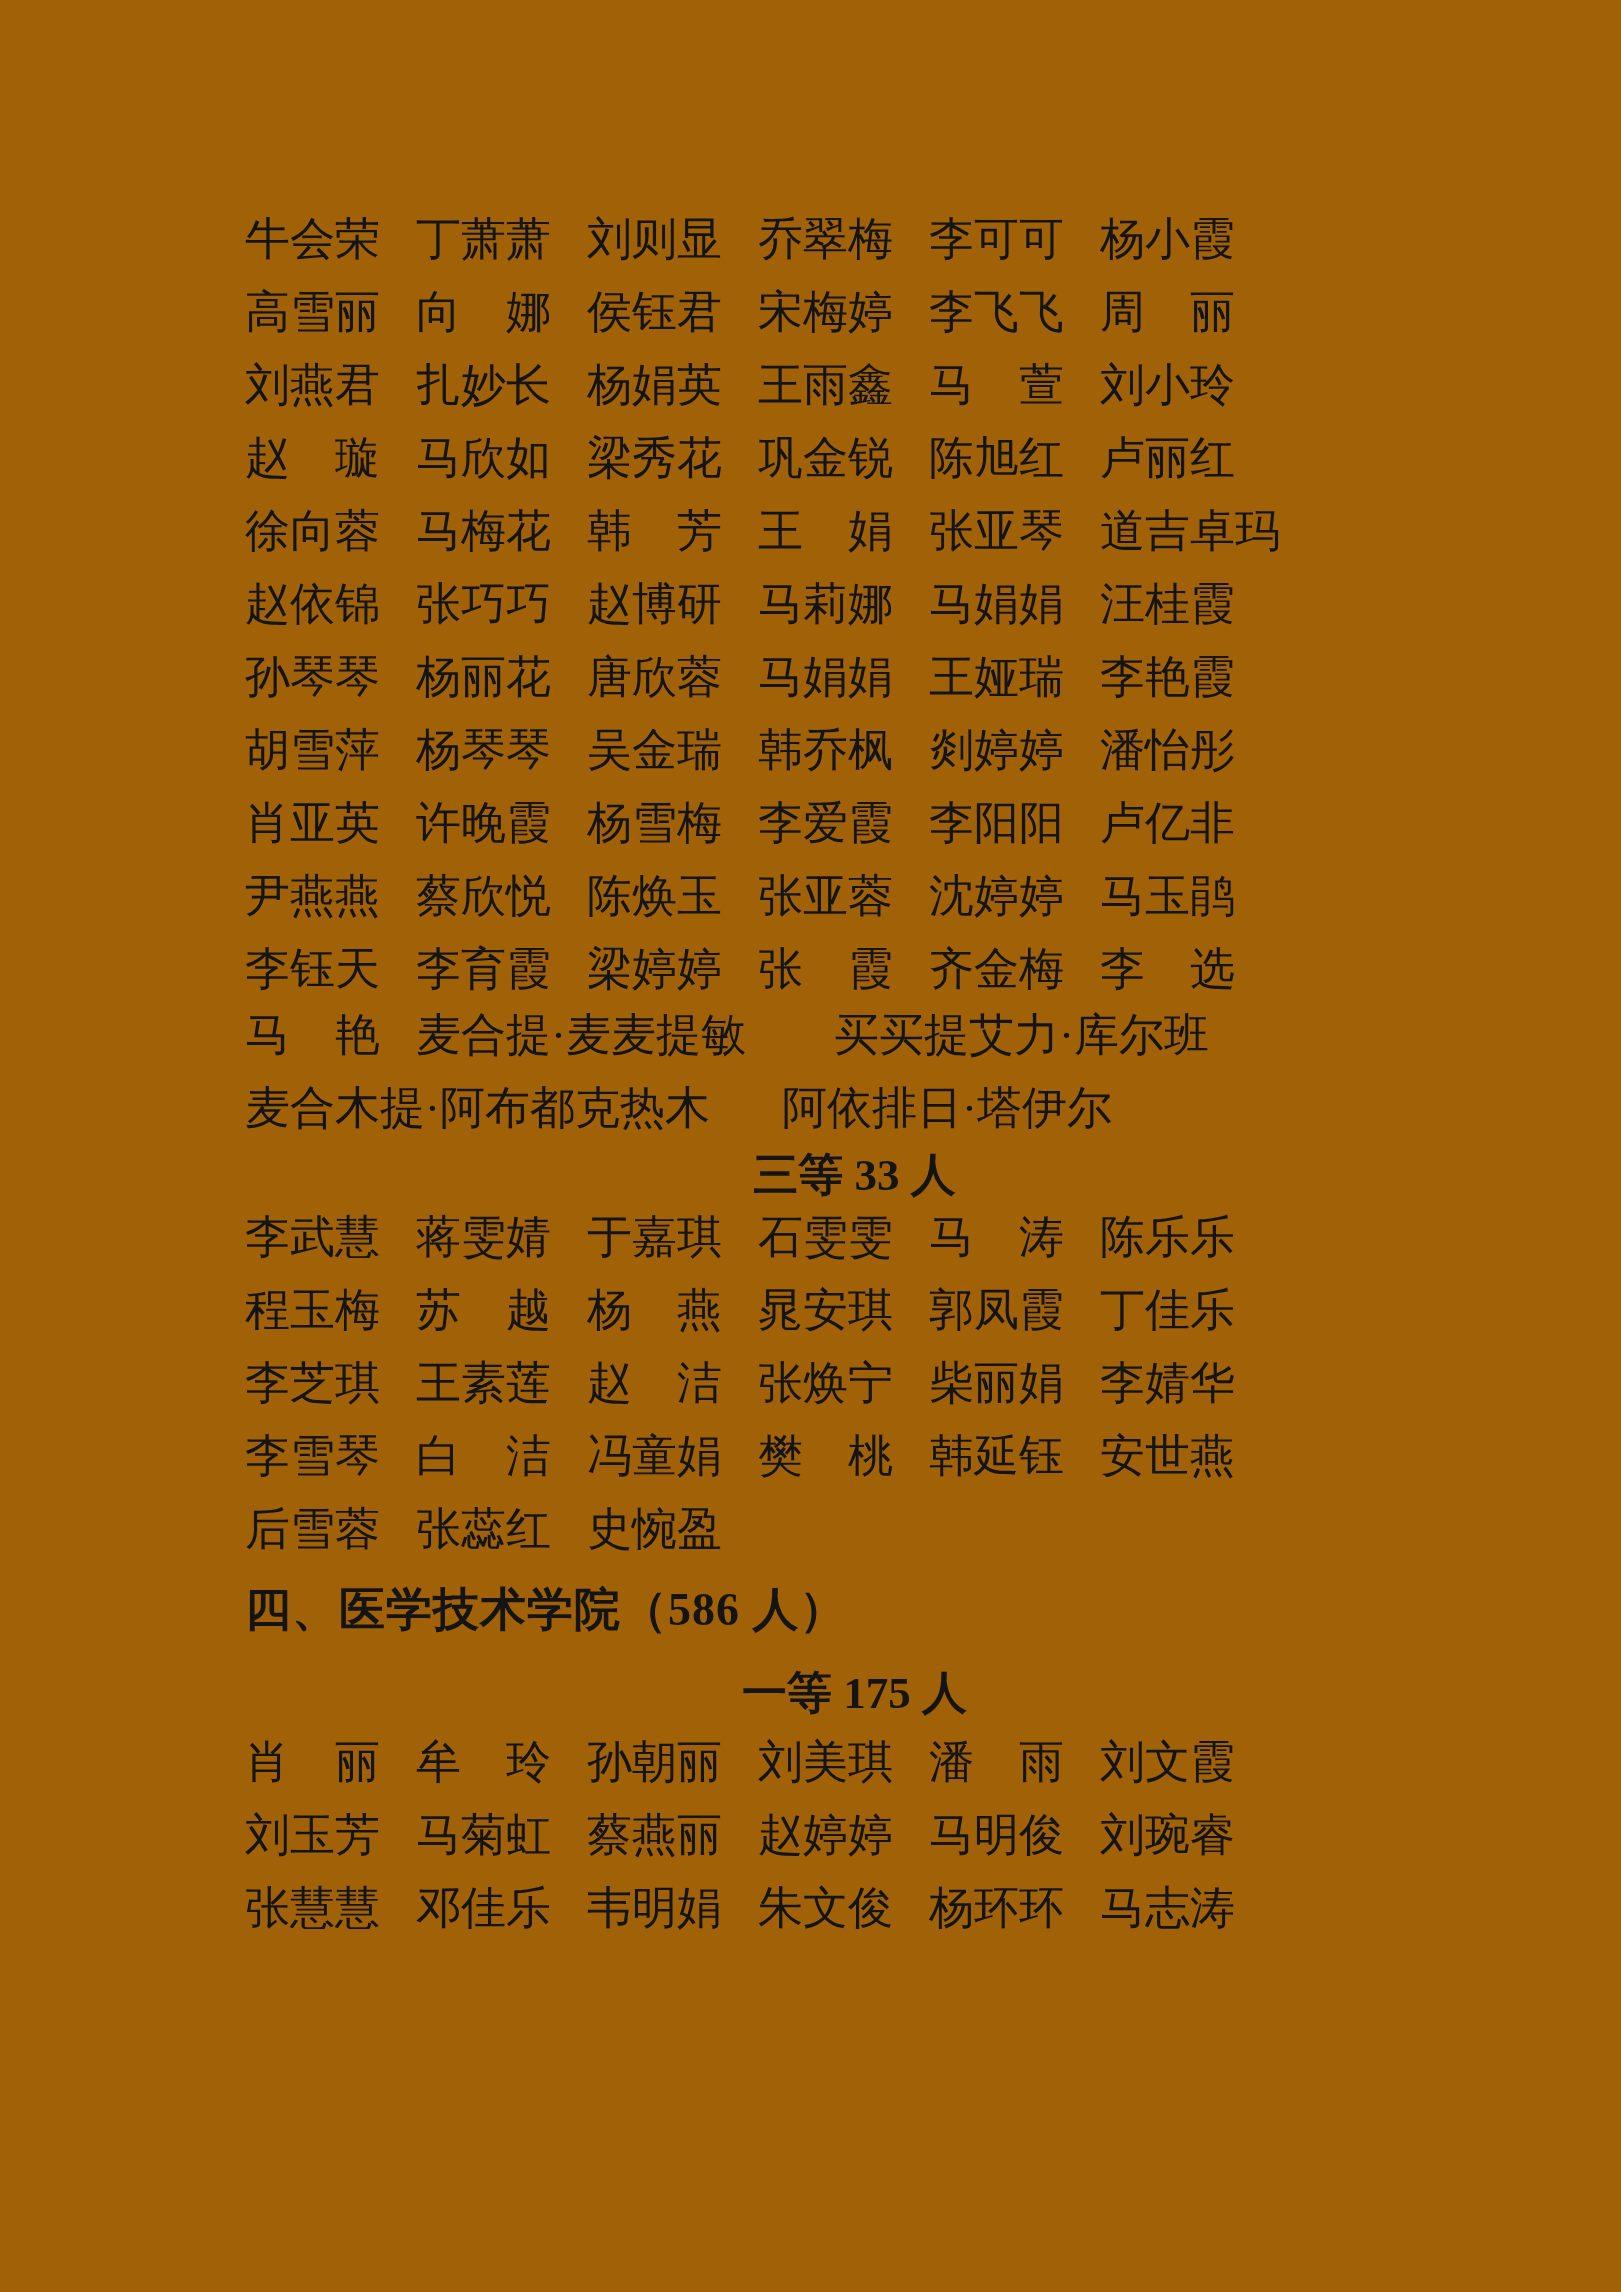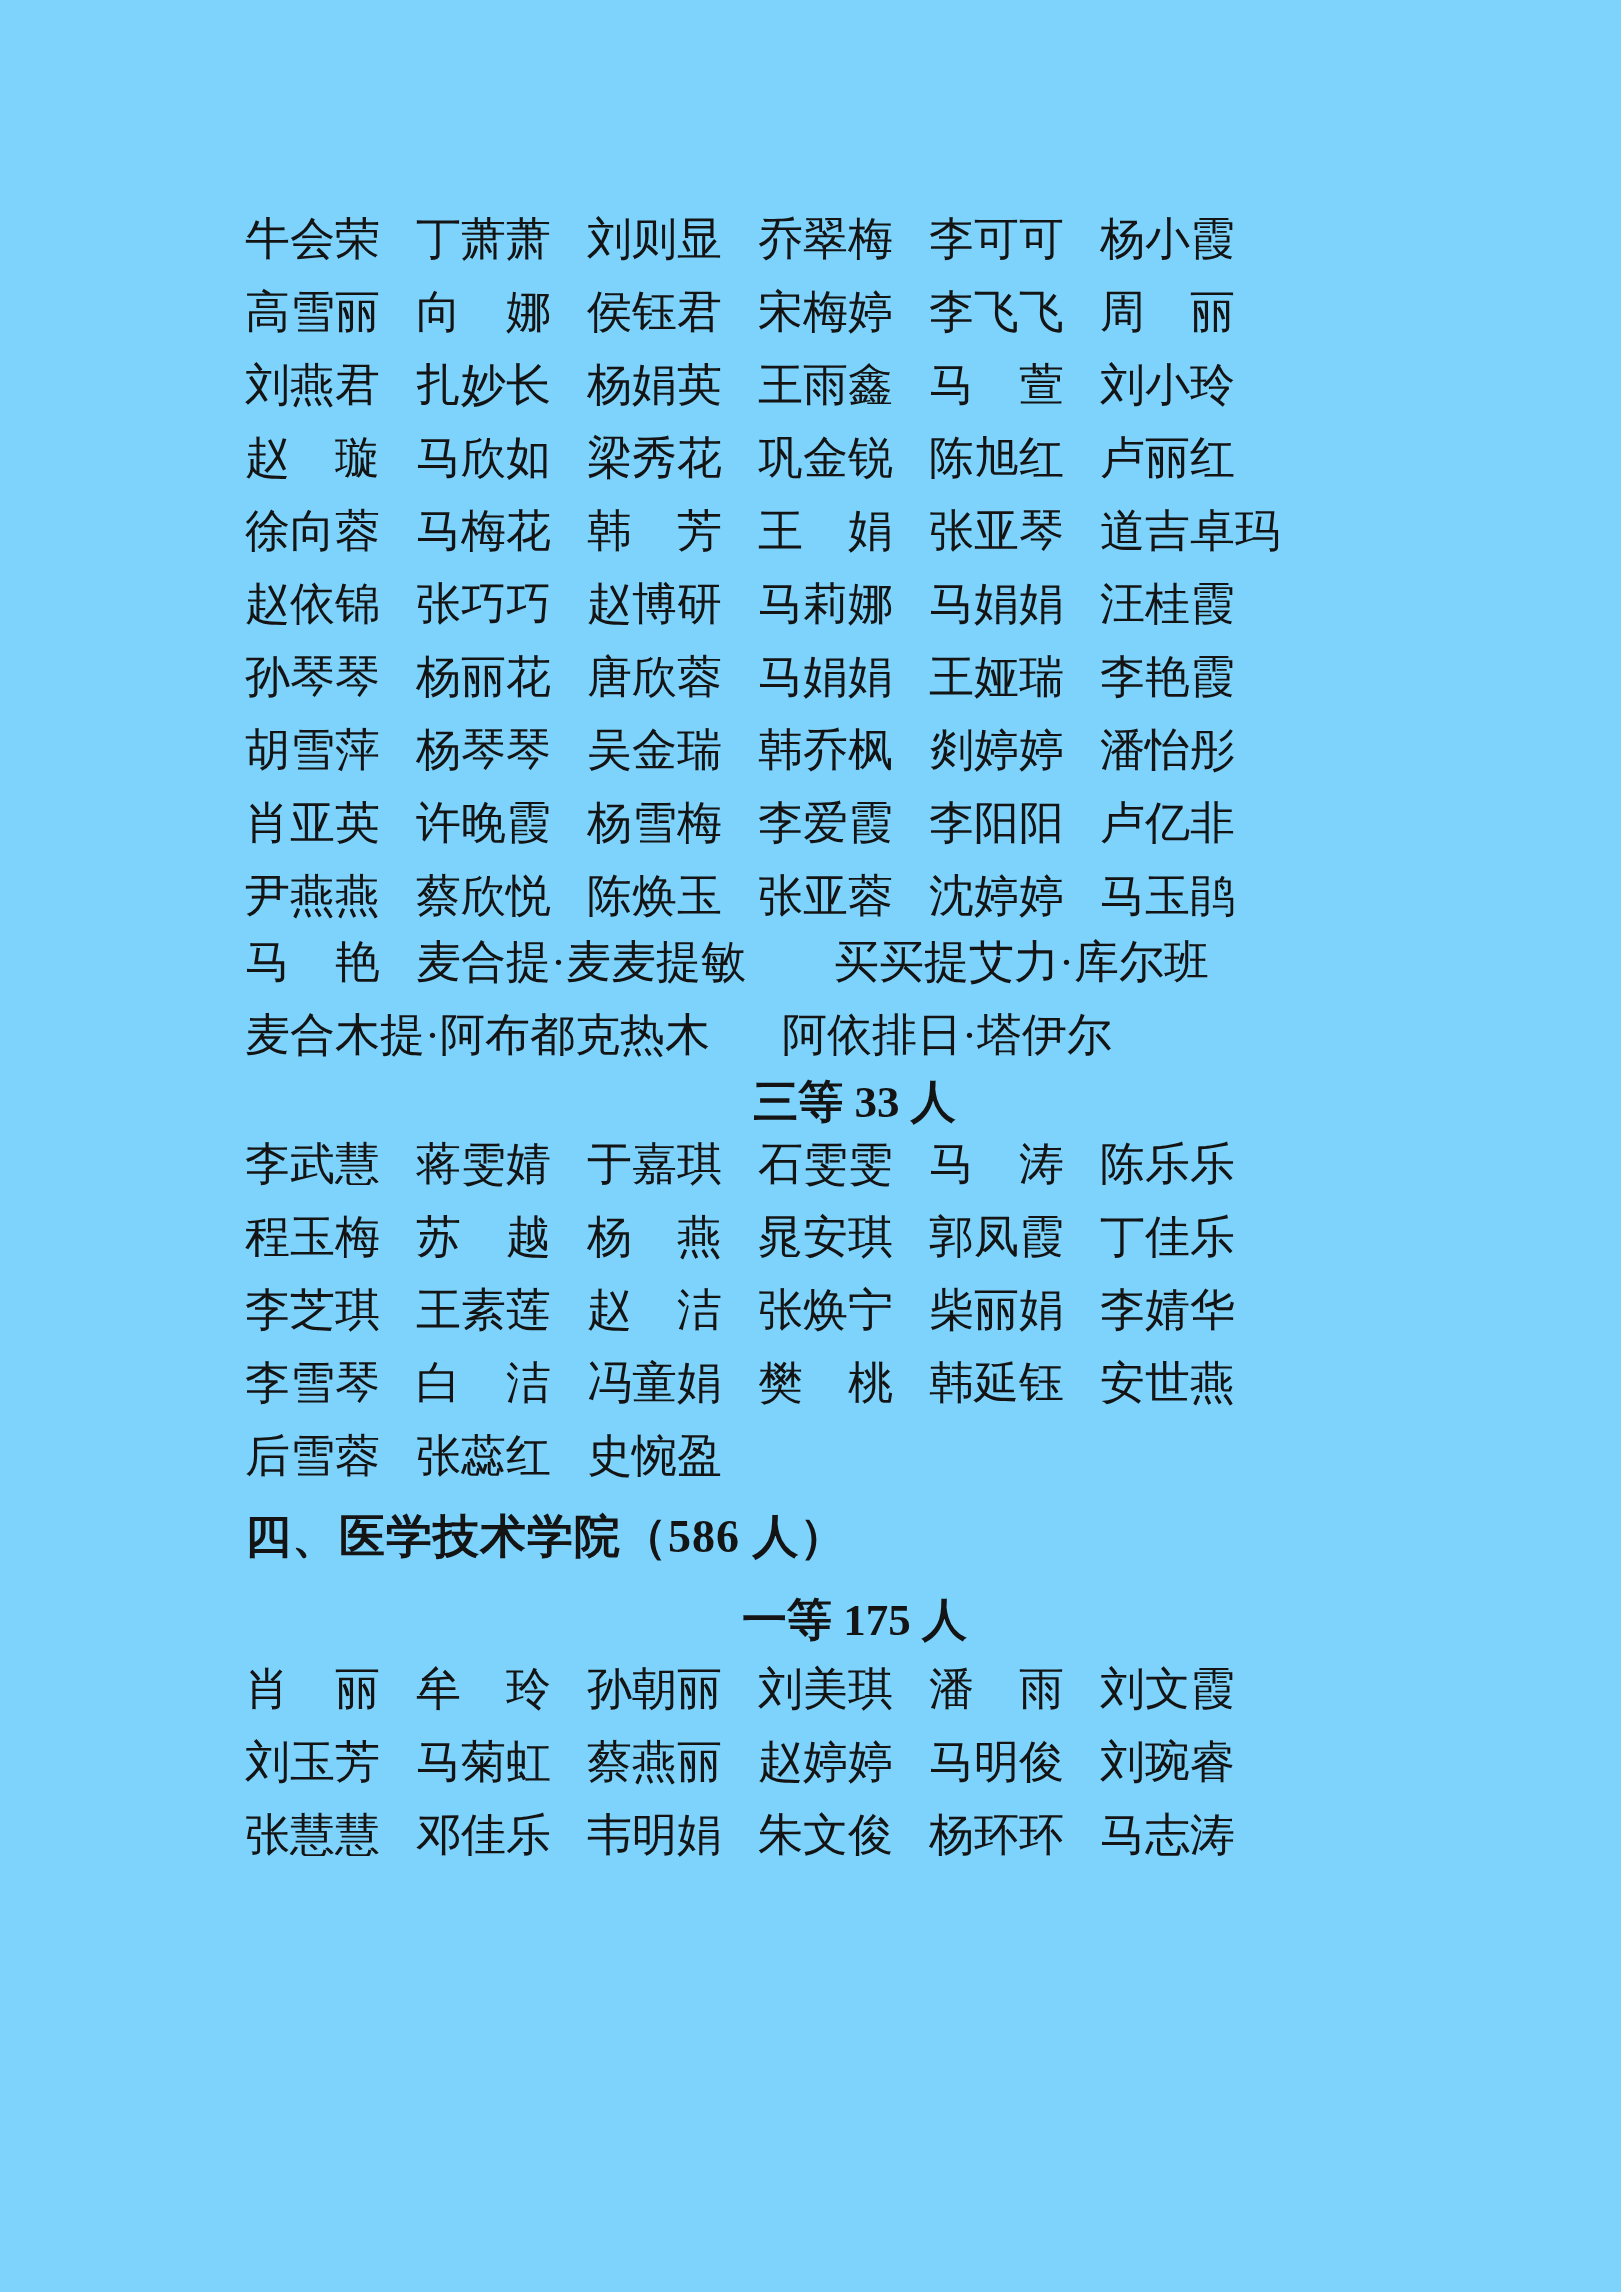--- a/index.html
+++ b/index.html
@@ -3,21 +3,21 @@
 <meta charset="utf-8">
 <style>
   html, body {
     margin: 0;
     padding: 0;
     background: #ffffff;
   }
   .page {
     width: 1621px;
     height: 2293px;
-    background: #7dd3fc;
+    background: #a16207;
     position: relative;
     overflow: hidden;
     font-family: "Liberation Serif", "DejaVu Serif", serif;
     color: #141414;
   }
   .content {
     position: absolute;
     left: 245px;
     top: 202px;
     width: 995px;
@@ -143,20 +143,28 @@
         <span class="name-cell">卢亿非</span>
       </div>
       <div class="name-row">
         <span class="name-cell">尹燕燕</span>
         <span class="name-cell">蔡欣悦</span>
         <span class="name-cell">陈焕玉</span>
         <span class="name-cell">张亚蓉</span>
         <span class="name-cell">沈婷婷</span>
         <span class="name-cell">马玉鹃</span>
       </div>
+      <div class="name-row">
+        <span class="name-cell">李钰天</span>
+        <span class="name-cell">李育霞</span>
+        <span class="name-cell">梁婷婷</span>
+        <span class="name-cell">张　霞</span>
+        <span class="name-cell">齐金梅</span>
+        <span class="name-cell">李　选</span>
+      </div>
       <div class="free-row uy-row-1">
         <span class="free-item item-1">马　艳</span>
         <span class="free-item item-2">麦合提·麦麦提敏</span>
         <span class="free-item item-3">买买提艾力·库尔班</span>
       </div>
       <div class="free-row uy-row-2">
         <span class="free-item item-1">麦合木提·阿布都克热木</span>
         <span class="free-item item-2">阿依排日·塔伊尔</span>
       </div>
       <div class="grade-header gh-third">三等 33 人</div>

